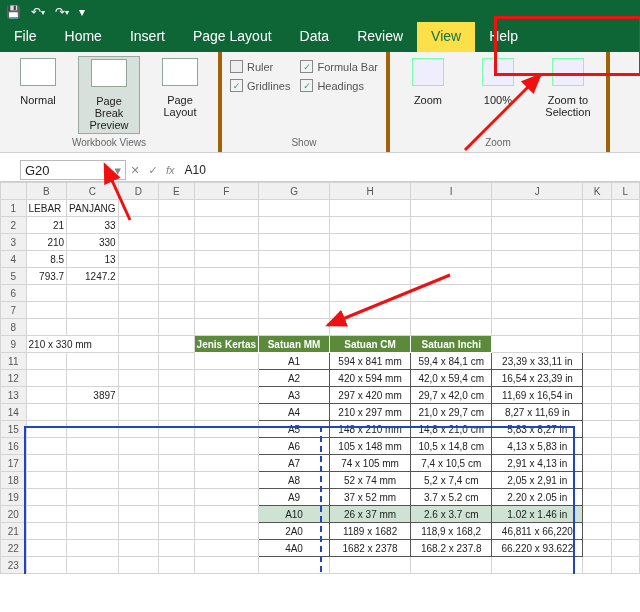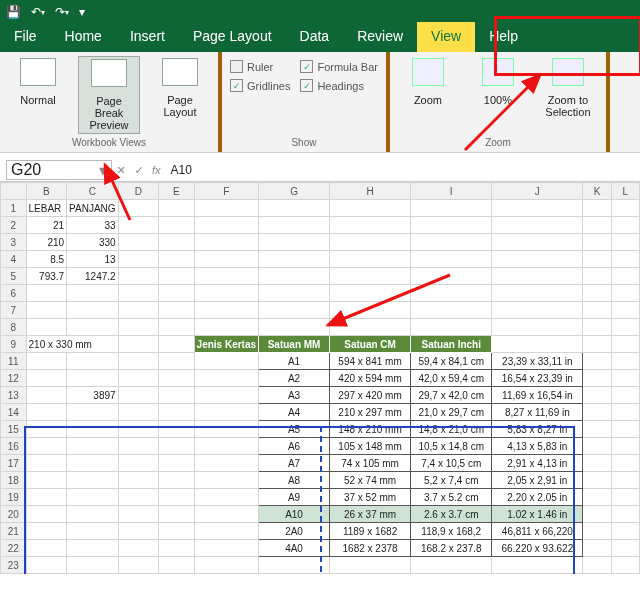--- a/index.html
+++ b/index.html
@@ -13,21 +13,21 @@
   .grp-row{display:flex;gap:10px;align-items:flex-start}
   .big{display:flex;flex-direction:column;align-items:center;width:56px;cursor:pointer;text-align:center;line-height:12px;font-size:11px;gap:8px;padding:2px}
   .big.sel{background:#d8e0dc;border:1px solid #9aa99f}
   .big .bx{width:34px;height:26px;border:1px solid #8fa797;background:#fff;position:relative}
   .grp-cap{font-size:10px;color:#666;padding:1px 0 2px}
   .chkcol{display:flex;flex-direction:column;gap:6px;font-size:11px;color:#555;padding-top:4px}
   .chkrow{display:flex;align-items:center;gap:4px;cursor:pointer}
   .chkbox{width:11px;height:11px;border:1px solid #888;display:inline-flex;align-items:center;justify-content:center;font-size:9px;color:#2a6}
   .zoom-ic{width:30px;height:26px;border:1px solid #7fa;background:#eef}
   .namebox-row{display:flex;align-items:center;height:22px;border-bottom:1px solid #ccc;background:#fff;margin-top:6px}
-  .namebox{width:96px;border:1px solid #bbb;height:18px;display:flex;align-items:center;padding:0 4px;font-size:16px;margin-left:6px;justify-content:space-between}
+  .namebox{width:96px;border:1px solid #bbb;height:18px;display:flex;align-items:center;padding:0 4px;font-size:13px;margin-left:20px;justify-content:space-between}
   .fx-ic{width:18px;text-align:center;color:#888}
   .fx-txt{font-style:italic;color:#888;margin:0 4px}
   .formula-val{flex:1;font-size:12px;padding-left:6px}
   .sheet-wrap{position:relative;overflow:hidden}
   table.sheet{border-collapse:collapse;table-layout:fixed}
   .sheet th,.sheet td{border:1px solid #d4d4d4;height:16px;font-size:10px;padding:0 2px;overflow:hidden;white-space:nowrap;text-align:right;background:#fff}
   .sheet th{background:#f0f0f0;color:#555;font-weight:normal;text-align:center}
   .sheet td.lh{text-align:left}
   .rowh{width:18px;text-align:center!important}
   .corner{background:#f0f0f0}

